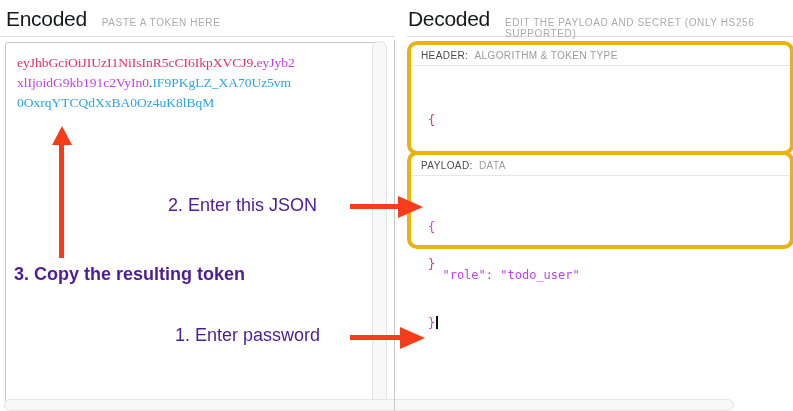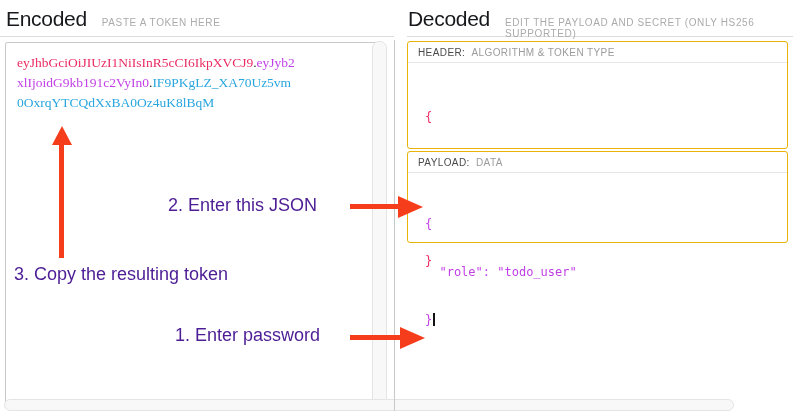--- a/index.html
+++ b/index.html
@@ -26,21 +26,21 @@
   .tk-dot{color:#2a2a2a;}
 
   
   .sb-v{position:absolute;left:372px;top:41px;width:13px;height:368px;
         background:#f8f8f8;border:1px solid #e4e4e4;border-radius:7px;}
   .sb-h{position:absolute;left:4px;top:399px;width:728px;height:10px;
         background:#f8f8f8;border:1px solid #e4e4e4;border-radius:6px;}
 
   
   .box{position:absolute;left:407px;width:379px;background:#fff;
-       border:1px solid #eab308;border-radius:3px;}
+       border:4px solid #eab308;border-radius:10px;}
   .box-label{height:20px;line-height:21px;padding-left:10px;
              border-bottom:1px solid #e7e7e7;font-size:10px;letter-spacing:0.4px;
              white-space:nowrap;overflow:hidden;}
   .lbl-a{color:#4a4a4a;}
   .lbl-b{color:#9b9b9b;margin-left:3px;}
 
   .code{font-family:"DejaVu Sans Mono",monospace;font-size:12px;white-space:pre;}
   .json-header{padding:14px 0 0 17px;line-height:16px;color:#ea2c62;}
   .json-payload{padding:11px 0 0 17px;line-height:16px;color:#c13fe6;}
   .sig{padding:13px 0 0 16px;line-height:17px;color:#29a6de;}
@@ -111,18 +111,18 @@
       <div>  "role": "todo_user"</div>
       <div><span>}</span><span class="cursor"></span></div>
     </div>
   </div>
 
 
   <div class="ann" style="left:168px;top:195px;">2. Enter this JSON</div>
   <div class="arrow-r" style="left:350px;top:204px;width:48px;"></div>
 
   <div class="arrow-u" style="left:59px;top:145px;height:113px;"></div>
-  <div class="ann" style="left:14px;top:264px;">3. Copy the resulting token</div>
+  <div class="ann" style="left:14px;top:264px;font-weight:bold;">3. Copy the resulting token</div>
 
   <div class="ann" style="left:175px;top:325px;">1. Enter password</div>
   <div class="arrow-r" style="left:350px;top:335px;width:50px;"></div>
 
 </div>
 
 </body></html>

